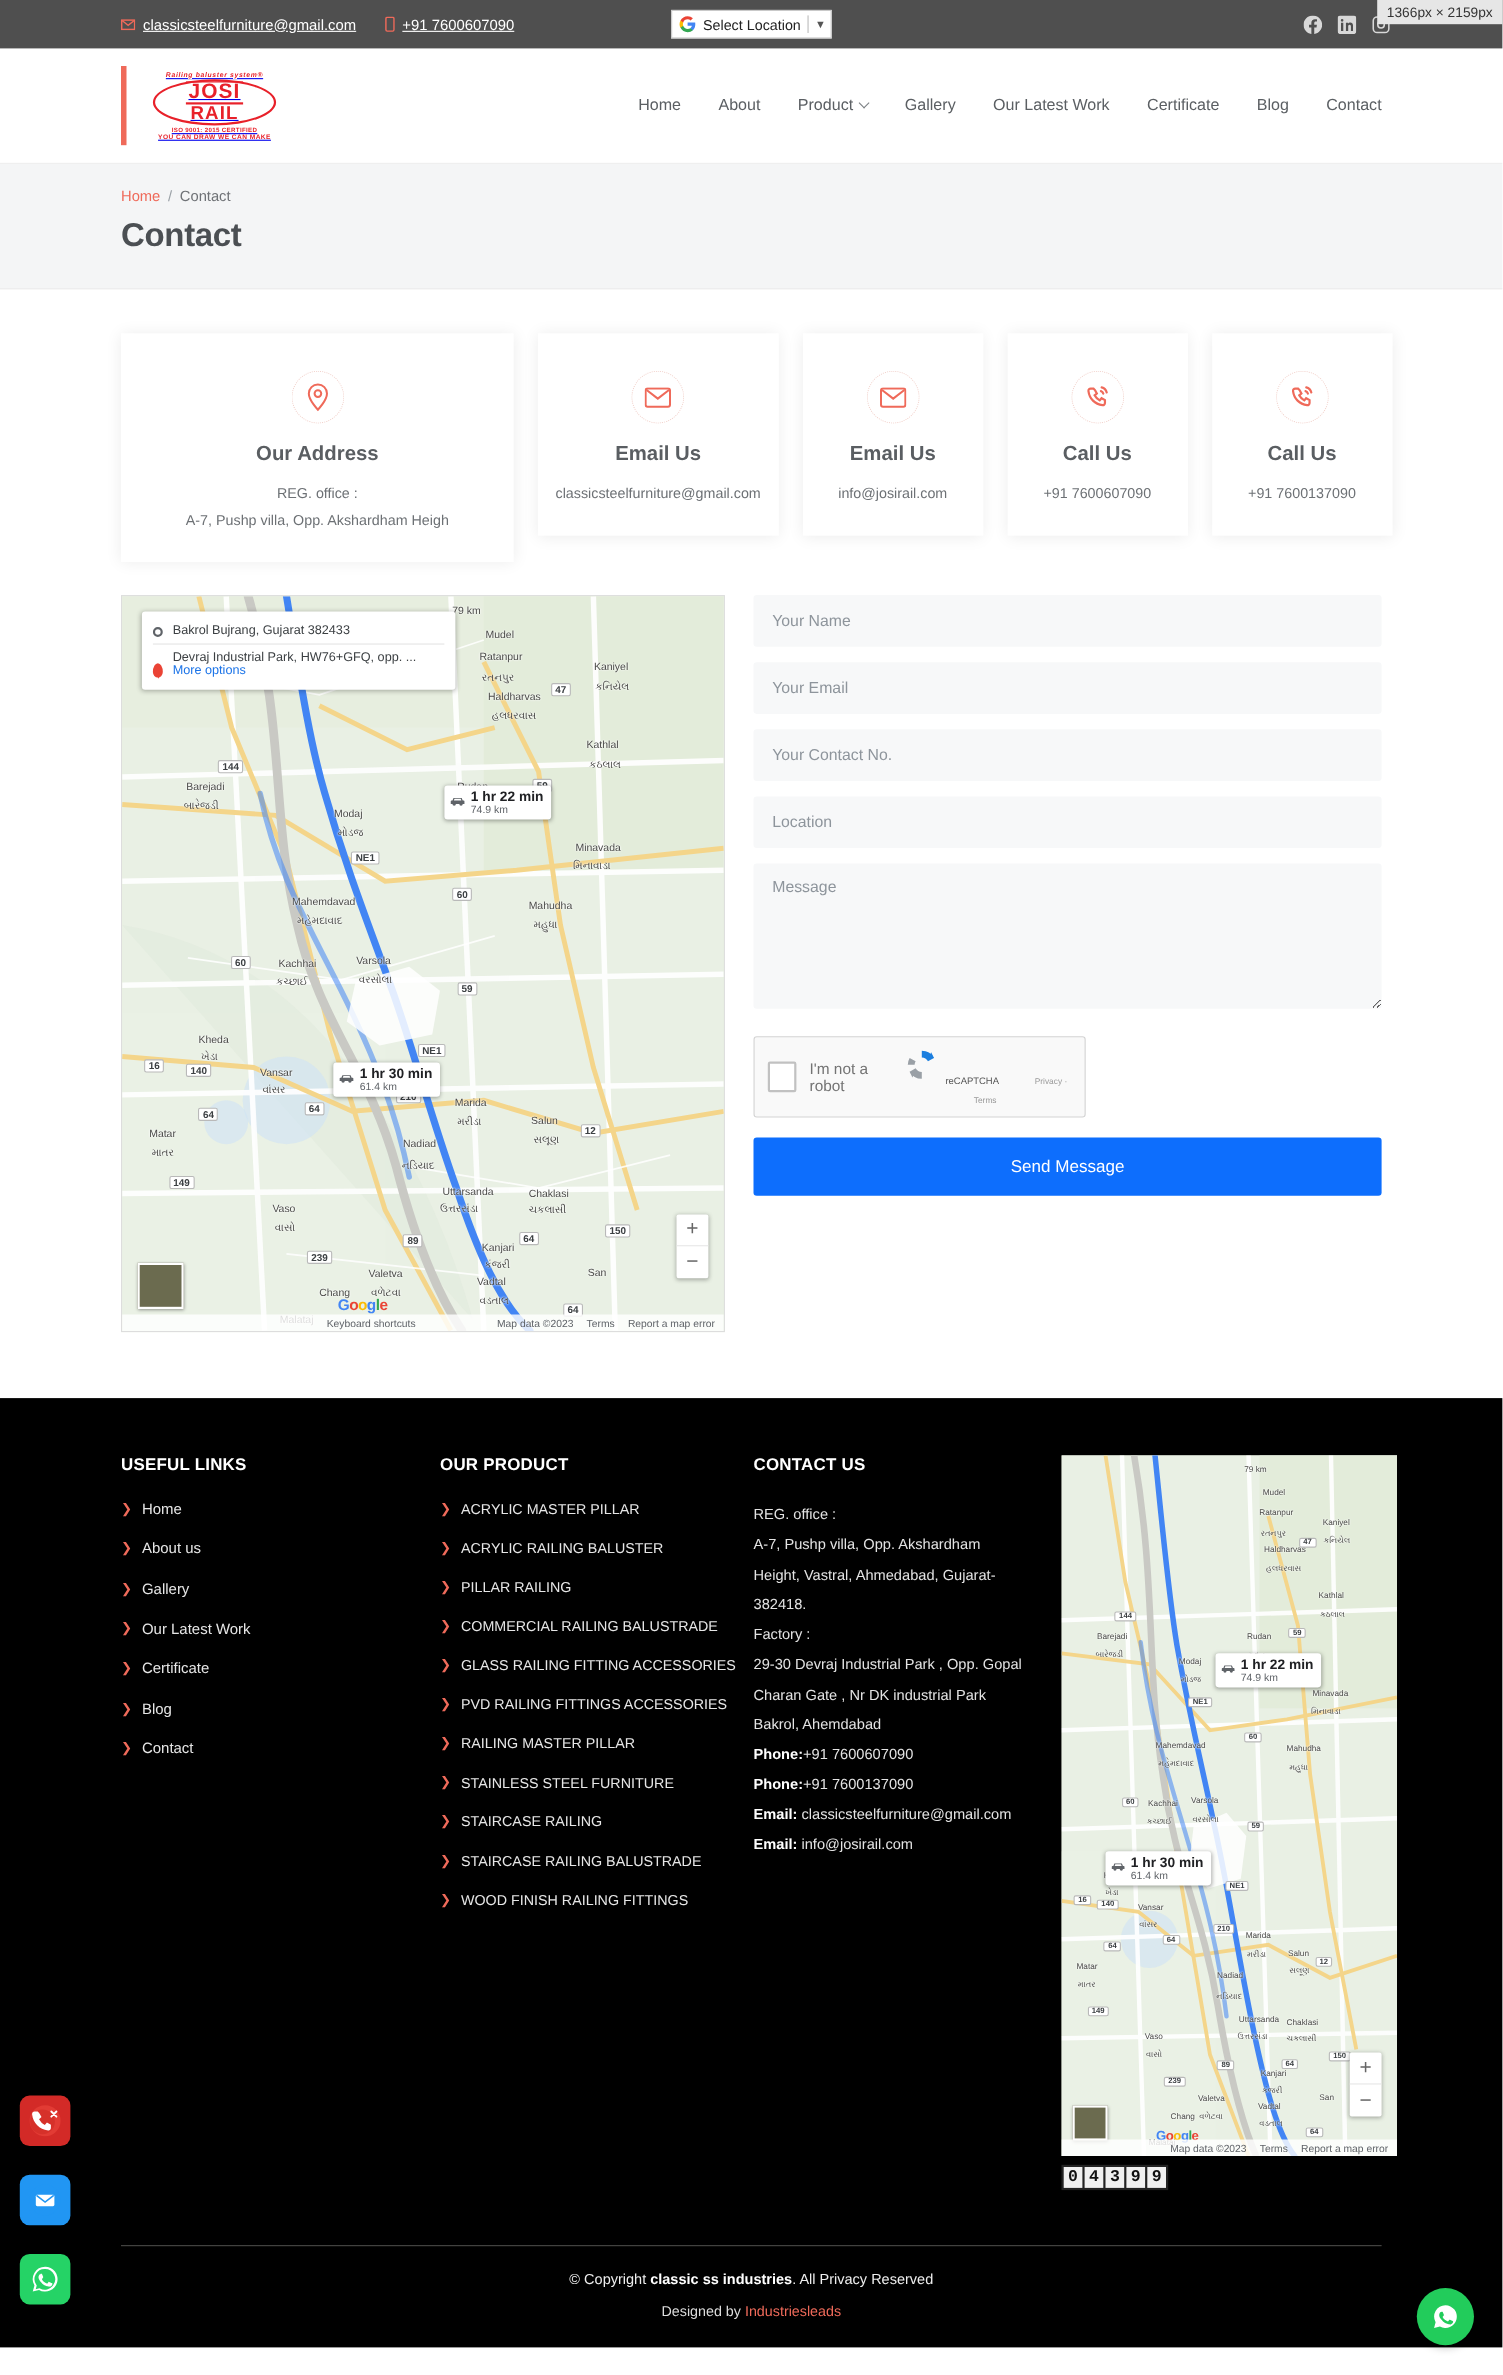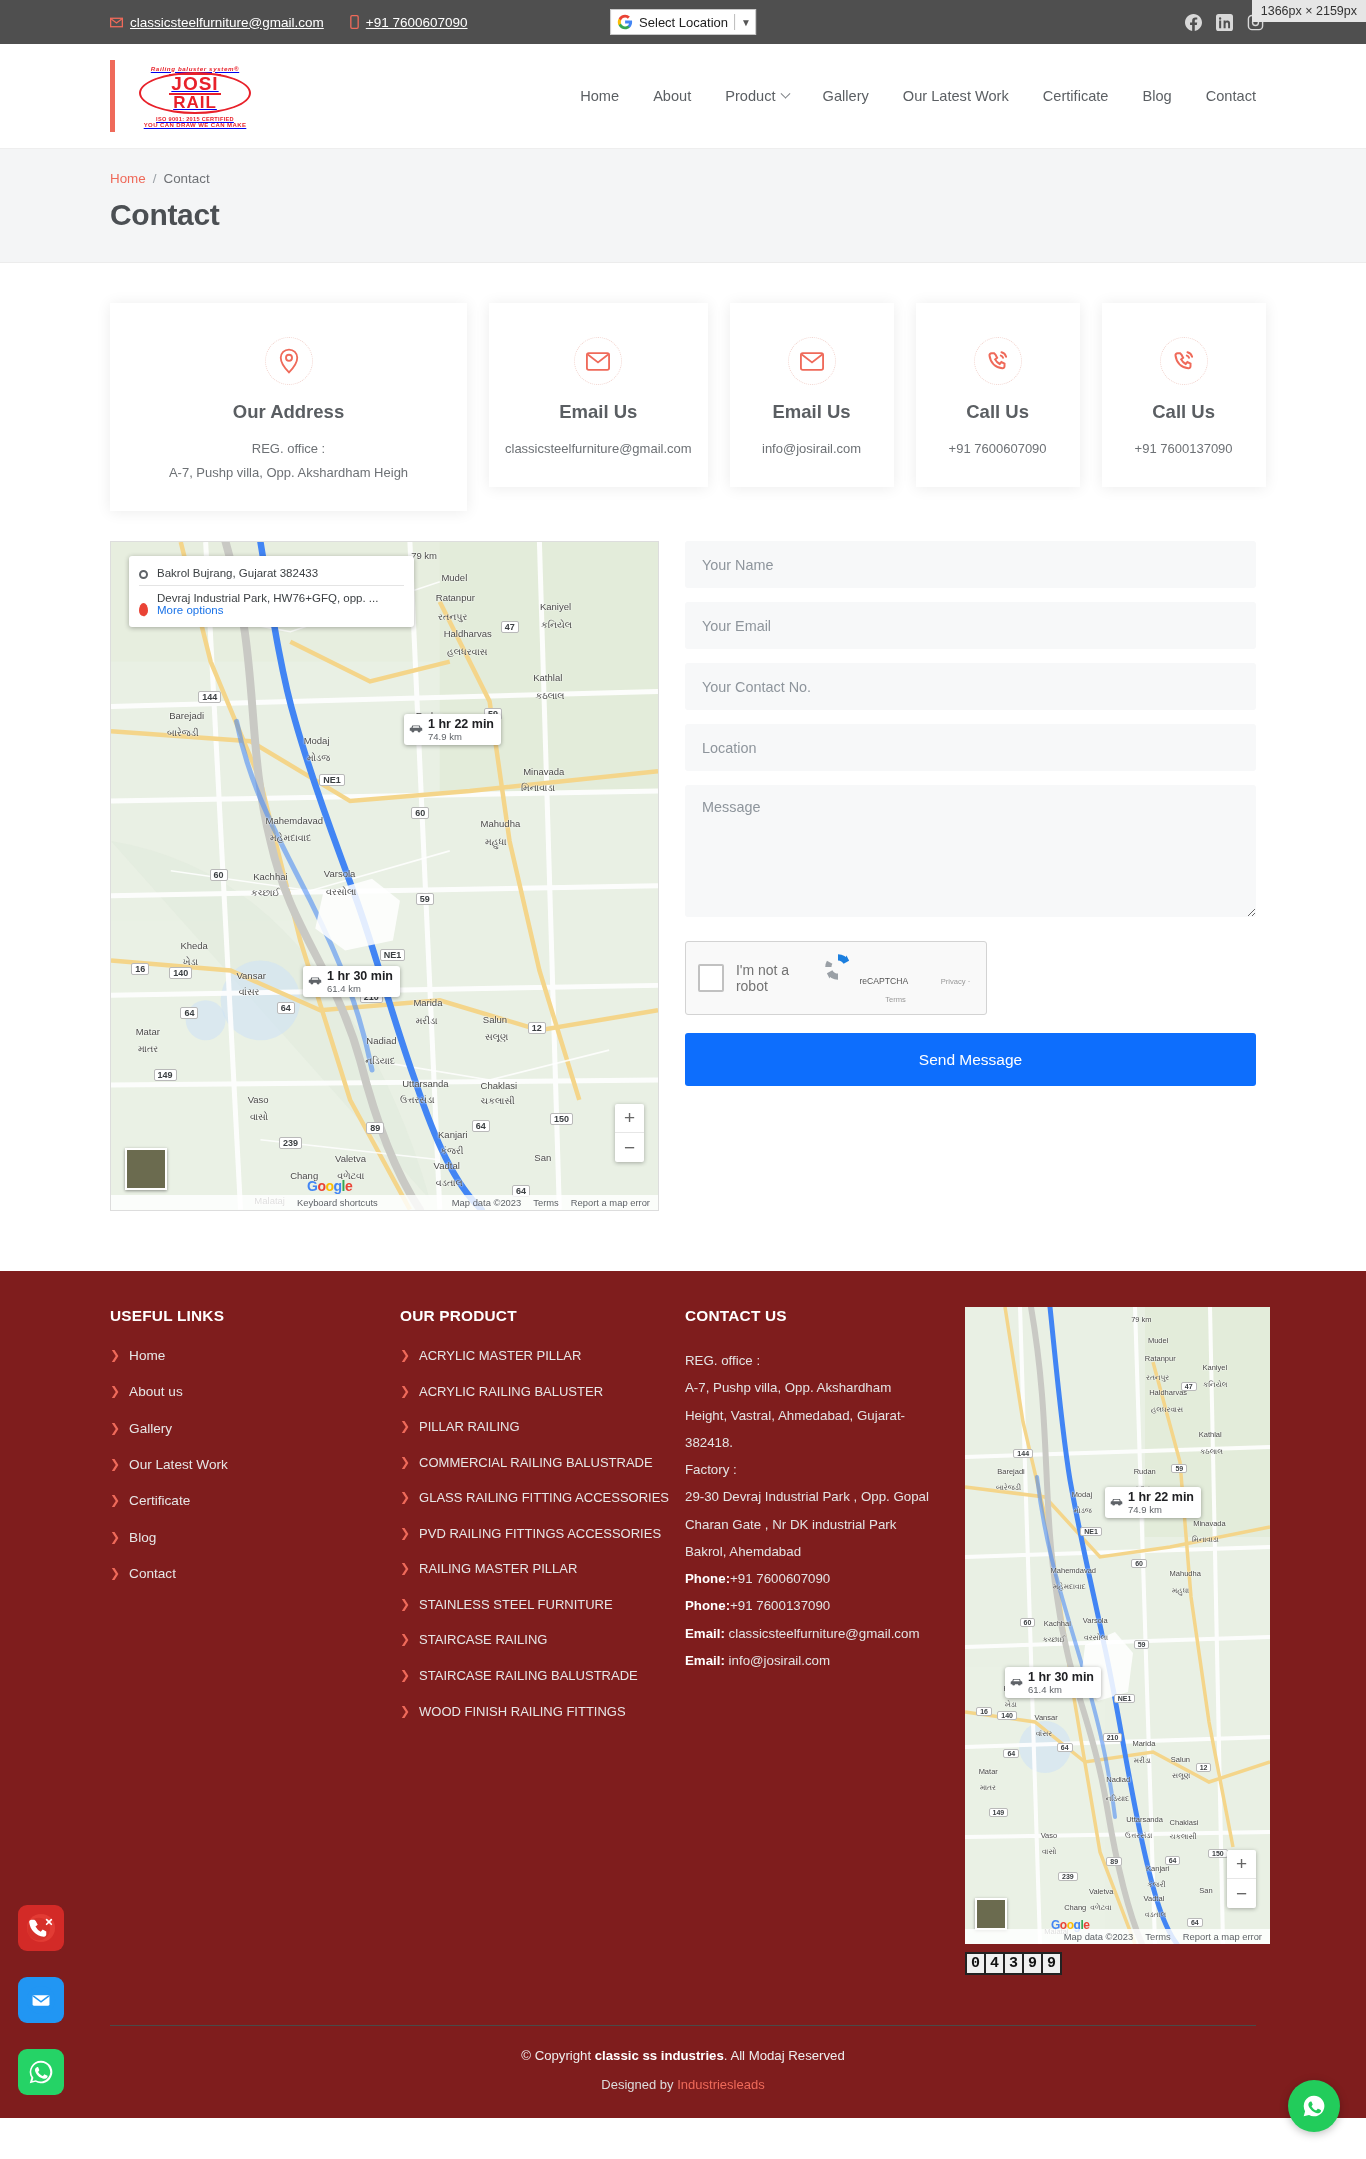--- a/index.html
+++ b/index.html
@@ -186,21 +186,21 @@
   .recap-logo { width: 34px; height: 34px; margin: 0 auto 2px; position: relative; }
   .recap-t1 { font-size: 8.6px; color: #555; }
   .recap-t2 { font-size: 7.6px; color: #999; padding-left: 28px; }
   .sendbtn {
     width: 100%; height: 53px; background: #0d6efd; color: #fff;
     border: none; font-size: 15.5px; cursor: pointer; border-radius: 3px;
     font-family: "Liberation Sans", sans-serif;
   }
 
   
-  .footer { background: #7f1d1d; padding: 36px 110px 0; color: #e8e8e8; }
+  .footer { background: #000000; padding: 52px 110px 0; color: #e8e8e8; }
   .fgrid { display: flex; gap: 0; }
   .fcol-links { flex: 0 0 290px; }
   .fcol-prod { flex: 0 0 285px; }
   .fcol-contact { flex: 0 0 280px; }
   .fcol-map { flex: 1; display: flex; justify-content: flex-end; }
   .fh { font-size: 15.4px; font-weight: bold; color: #fff; letter-spacing: .2px; margin-bottom: 22px; }
   .flist { list-style: none; }
   .flist li { display: flex; align-items: flex-start; gap: 9px; margin-bottom: 18px; }
   .fchev { color: #ef6a5a; font-size: 12px; line-height: 1.35; flex: 0 0 auto; }
   .flist a { color: #e6e6e6; text-decoration: none; font-size: 13.6px; line-height: 1.35; }
@@ -888,21 +888,21 @@
             <span>9</span>
             <span>9</span>
           </div>
       </div>
     </div>
 
   </div>
 
   <div class="fbottom">
     <div class="c1">
-      <span>© Copyright </span><b>classic ss industries</b><span>. All Modaj Reserved</span>
+      <span>© Copyright </span><b>classic ss industries</b><span>. All Privacy Reserved</span>
     </div>
     <div class="c2">
       <span>Designed by </span><a href="#">Industriesleads</a>
     </div>
   </div>
 </div>
 
 <div class="fab-left" style="top:1905px;">
   <a class="fab fab-call" href="#">
     <svg width="30" height="30" viewBox="0 0 32 32">

